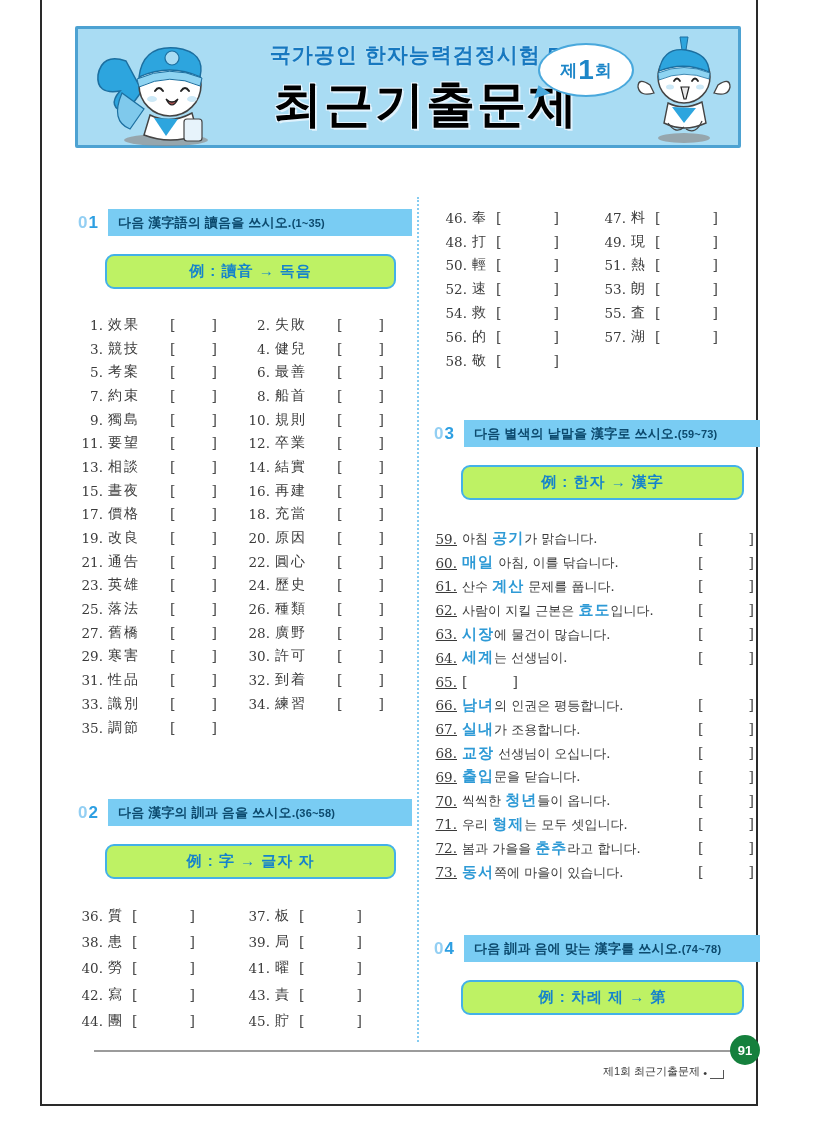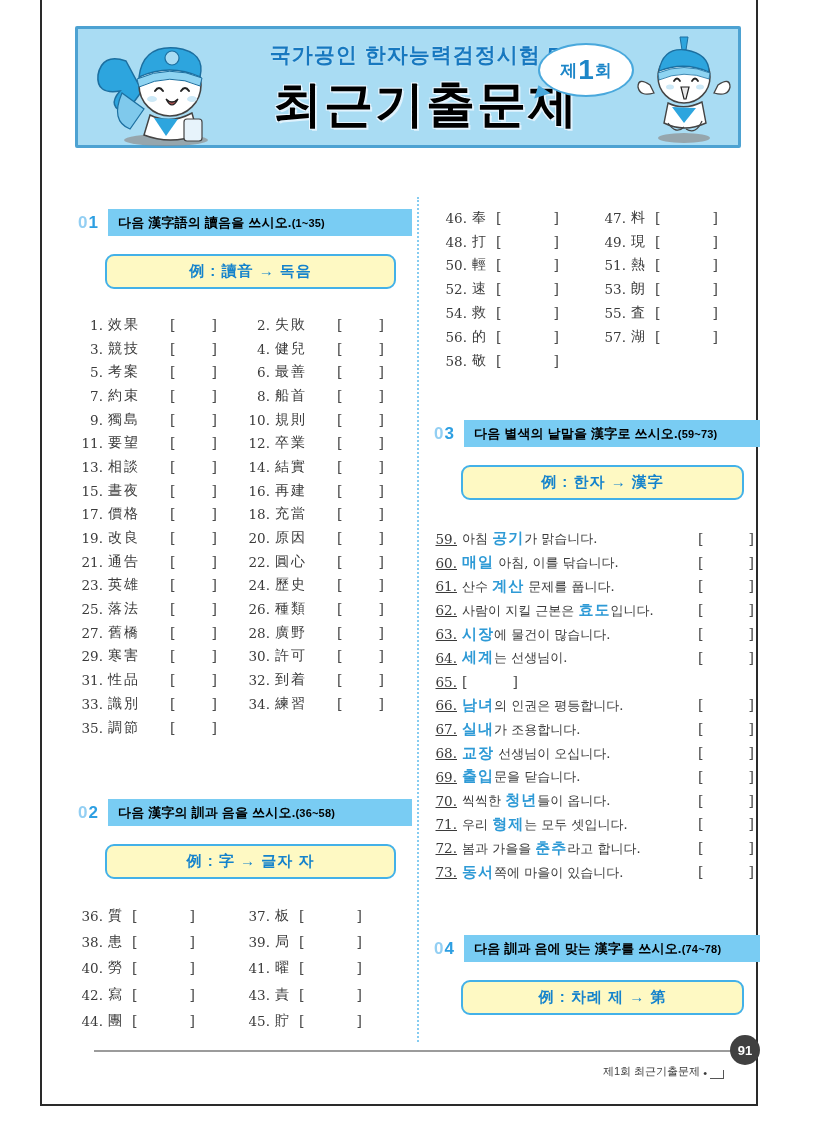--- a/index.html
+++ b/index.html
@@ -46,28 +46,28 @@
   .divider {
     position:absolute; left:375px; top:199px; height:845px; width:0;
     border-left:2px dotted #85ccf1;
   }
   
   .sec { position:absolute; left:0; right:0; display:flex; align-items:stretch; }
   .sec-num { width:30px; font-size:17px; font-weight:bold; letter-spacing:1px;
              display:flex; align-items:center; }
   .sec-num .d0 { color:#93cff3; } .sec-num .d1 { color:#2d9fe2; }
   .sec-bar {
-    flex:1; background:#79ccf3; color:#000000; font-weight:bold; font-size:13px;
+    flex:1; background:#79ccf3; color:#0c4a6e; font-weight:bold; font-size:13px;
     padding:5px 8px 4px 10px; letter-spacing:0.2px;
   }
   .sec-bar .range { font-size:11px; }
   
   .exbox {
     position:absolute; left:27px; right:16px; height:35px;
-    border:2px solid #43b1e8; border-radius:9px; background:#fef9c3;
+    border:2px solid #43b1e8; border-radius:9px; background:#bef264;
     display:flex; align-items:center; justify-content:center;
     color:#1583cc; font-weight:bold; font-size:15px; letter-spacing:1px;
   }
   
   .qgrid { position:absolute; left:0; right:0; display:grid; grid-template-columns:1fr 1fr; }
   .qrow { display:flex; align-items:center; font-family:"DejaVu Serif", serif;
           color:#3b3b3b; font-size:14px; }
   .qno { width:30px; text-align:right; padding-right:5px; font-size:13.5px; }
   .qword { width:62px; letter-spacing:2px; }
   .qchar { width:24px; letter-spacing:1px; }
@@ -84,21 +84,21 @@
           font-family:"DejaVu Serif", serif; font-size:13px; color:#3b3b3b; }
   .srow .qno { width:28px;text-decoration:underline; }
   .sent { flex:1; white-space:nowrap; overflow:hidden; }
   .hl { color:#2e9ad6; font-weight:bold; font-size:15px;
         font-family:"Liberation Sans", sans-serif; letter-spacing:1px; }
   .srow .brk-pair { width:56px; display:flex; justify-content:space-between; margin-right:6px; }
   
   .rule { position:absolute; left:52px; top:1052px; width:650px; height:2px; background:#9b9b9b; }
   .page-circle {
     position:absolute; left:688px; top:1037px; width:30px; height:30px; border-radius:50%;
-    background:#404040; color:#fff; font-weight:bold; font-size:13px;
+    background:#15803d; color:#fff; font-weight:bold; font-size:13px;
     display:flex; align-items:center; justify-content:center; z-index:2;
   }
   .footnote {
     position:absolute; right:32px; top:1066px; font-size:11px; color:#3a3a3a;
     display:flex; align-items:flex-end;
   }
   .foot-connector { width:14px; height:9px; border-bottom:1.5px solid #555; border-right:1.5px solid #555; margin-left:3px; }
 </style>
 </head>
 <body>

